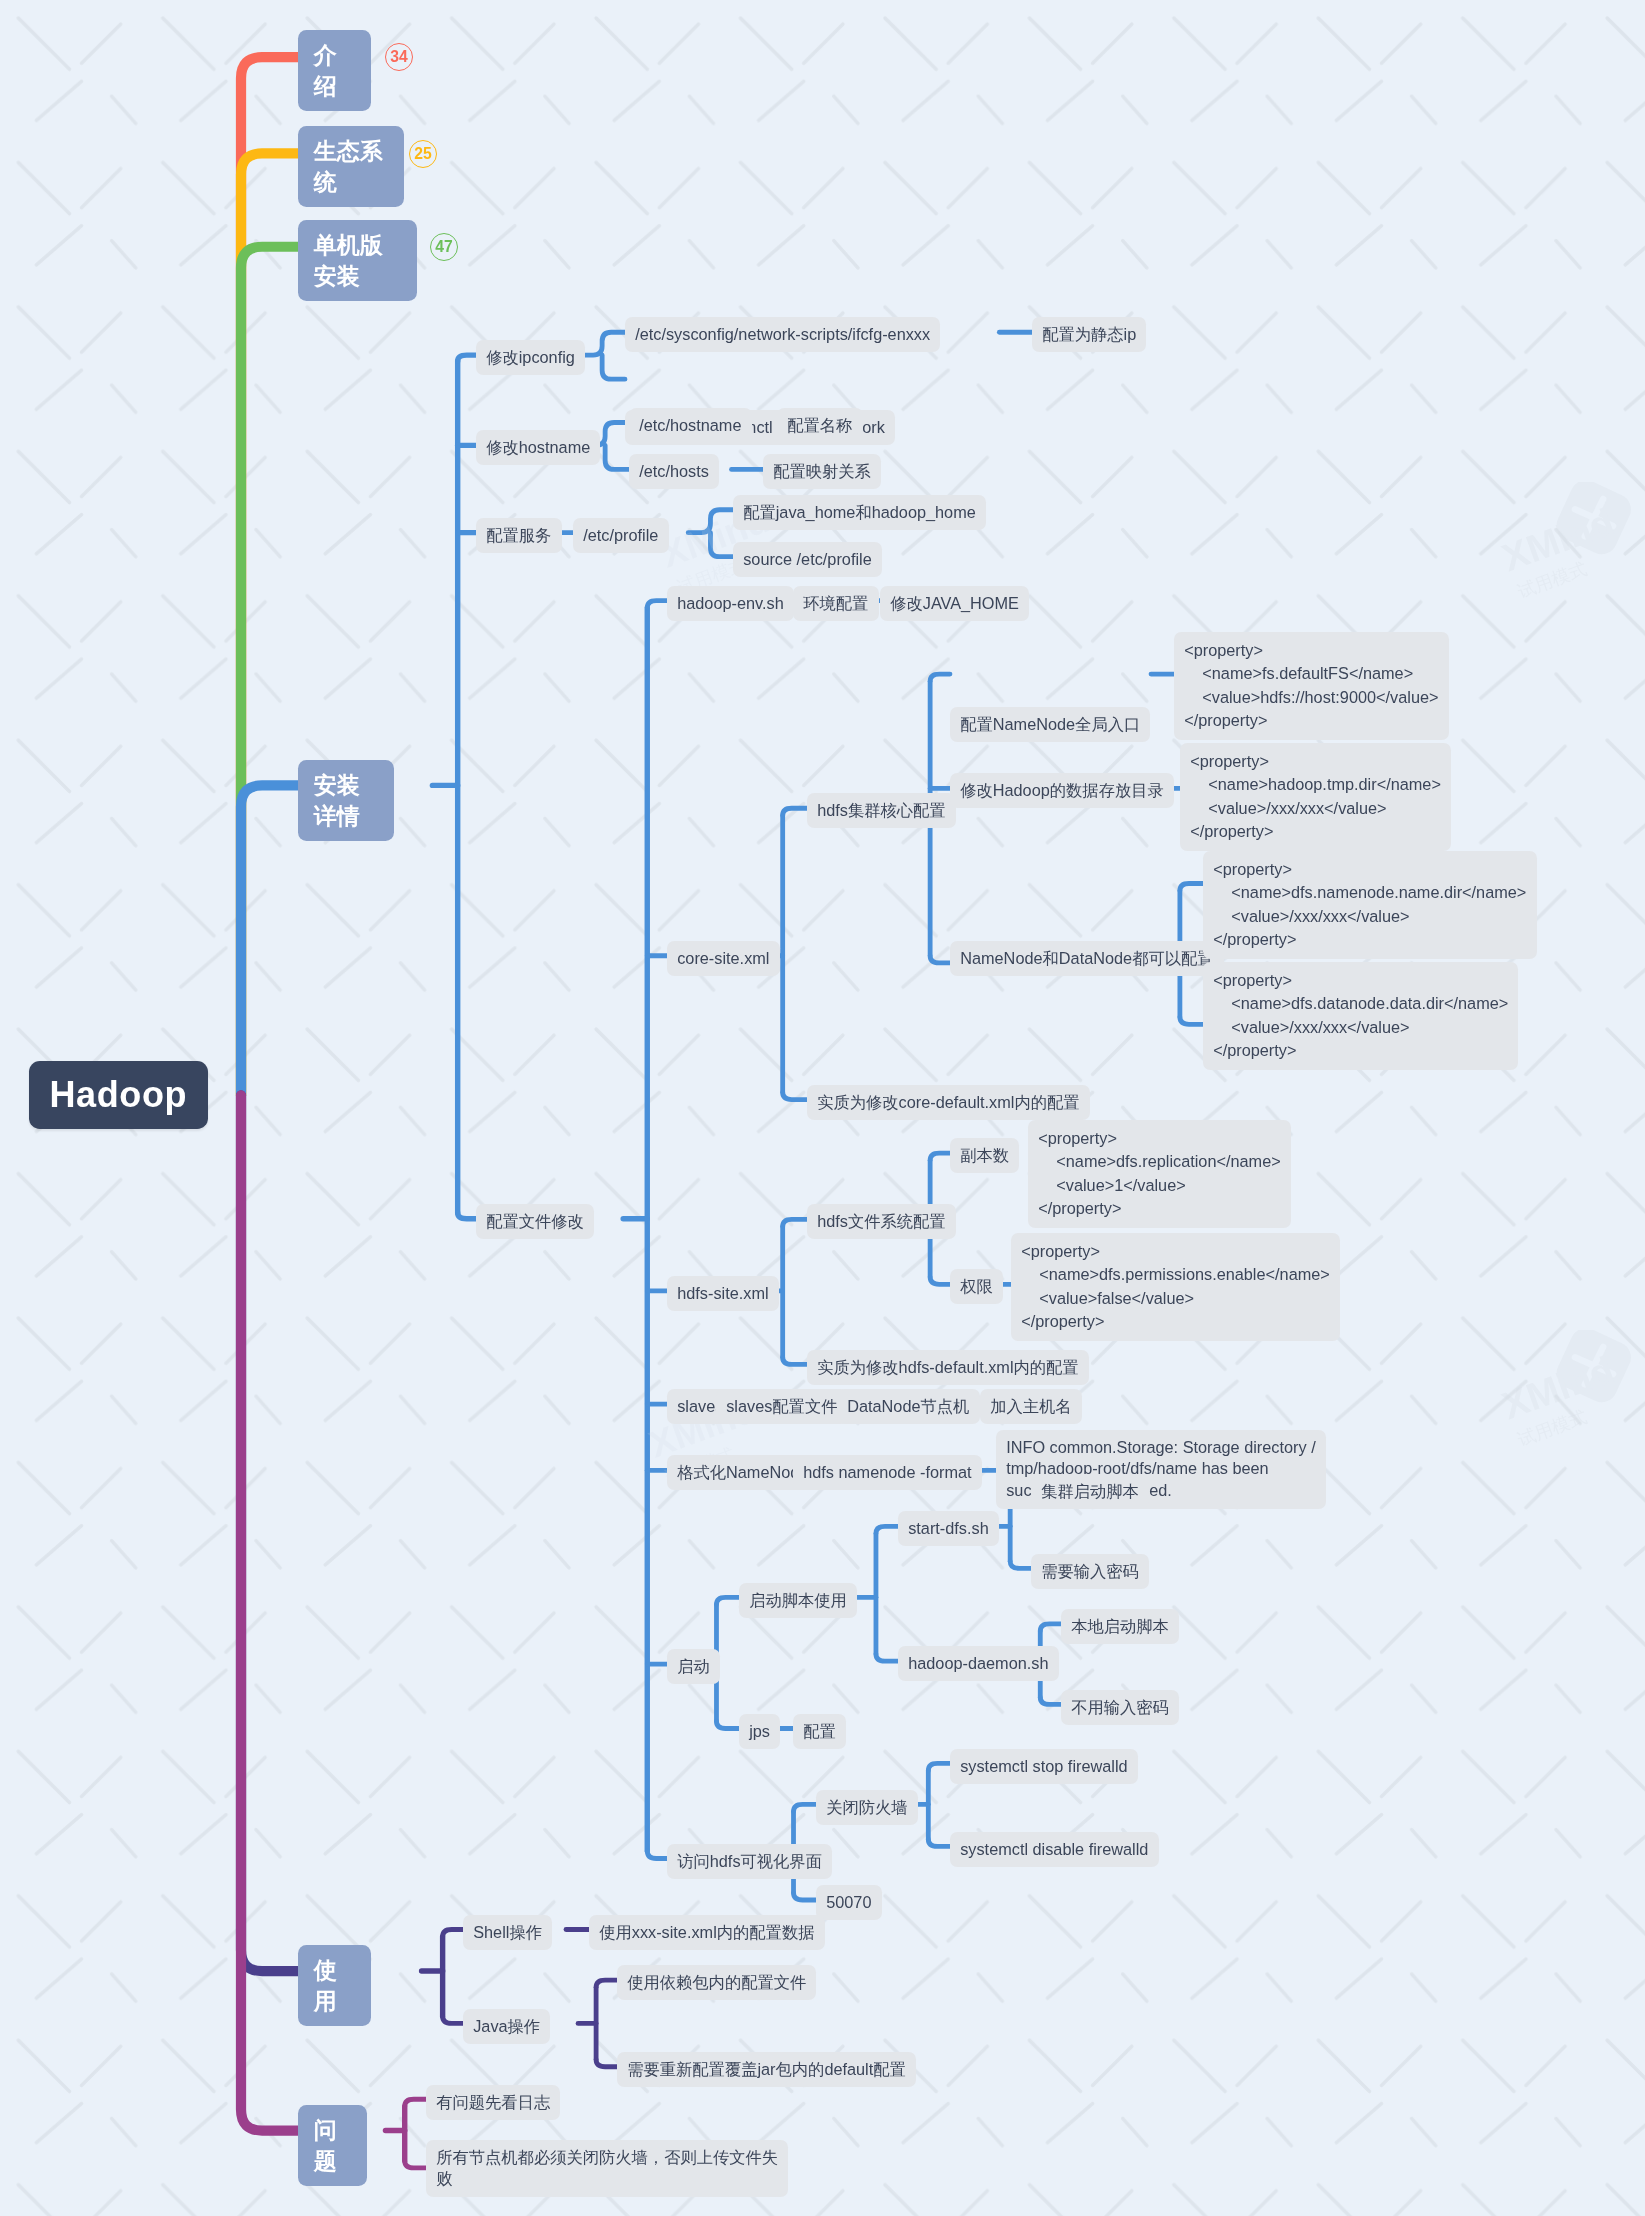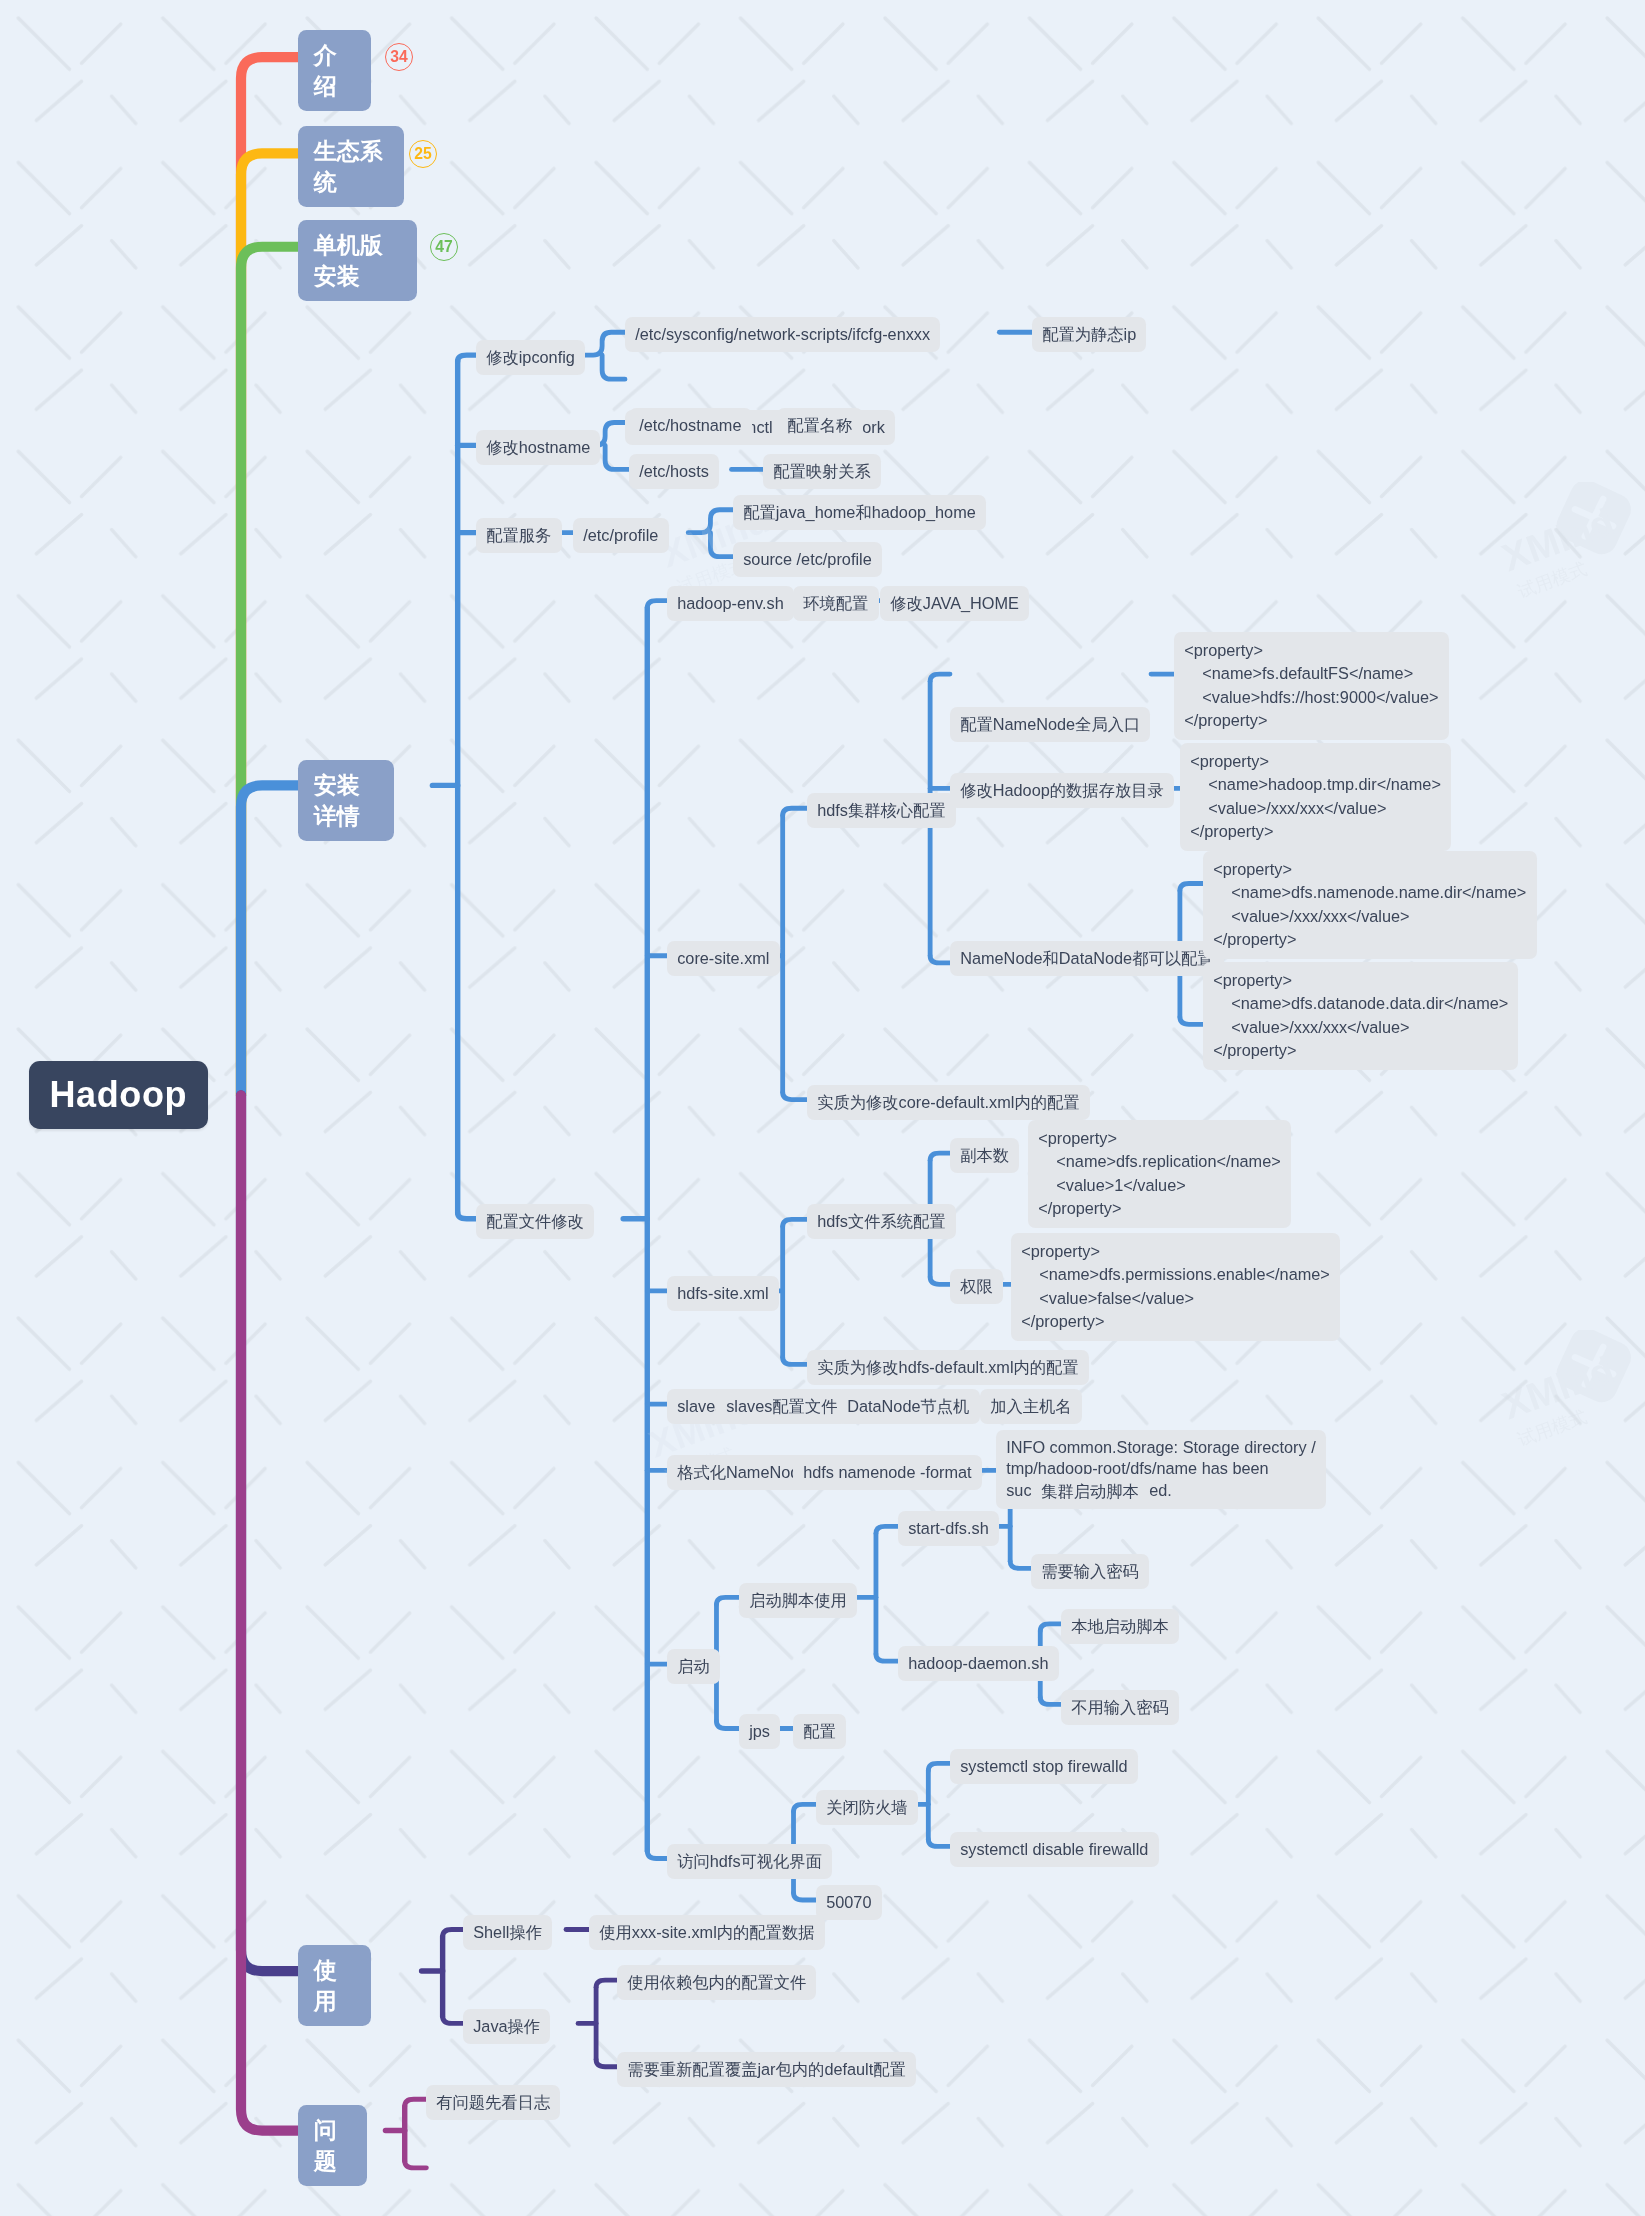--- a/index.html
+++ b/index.html
@@ -503,15 +503,19 @@
   <div class="node sub" style="left:617px;top:1965px;">
     <span>使用依赖包内的配置文件</span>
   </div>
   <div class="node sub" style="left:617px;top:2052px;">
     <span>需要重新配置覆盖jar包内的default配置</span>
   </div>
 
   <div class="node sub" style="left:426px;top:2085px;">
     <span>有问题先看日志</span>
   </div>
+  <div class="node sub multi" style="left:426px;top:2140px;">
+    <span>所有节点机都必须关闭防火墙，否则上传文件失
+败</span>
+  </div>
 
 </div>
 
 
 </body></html>

